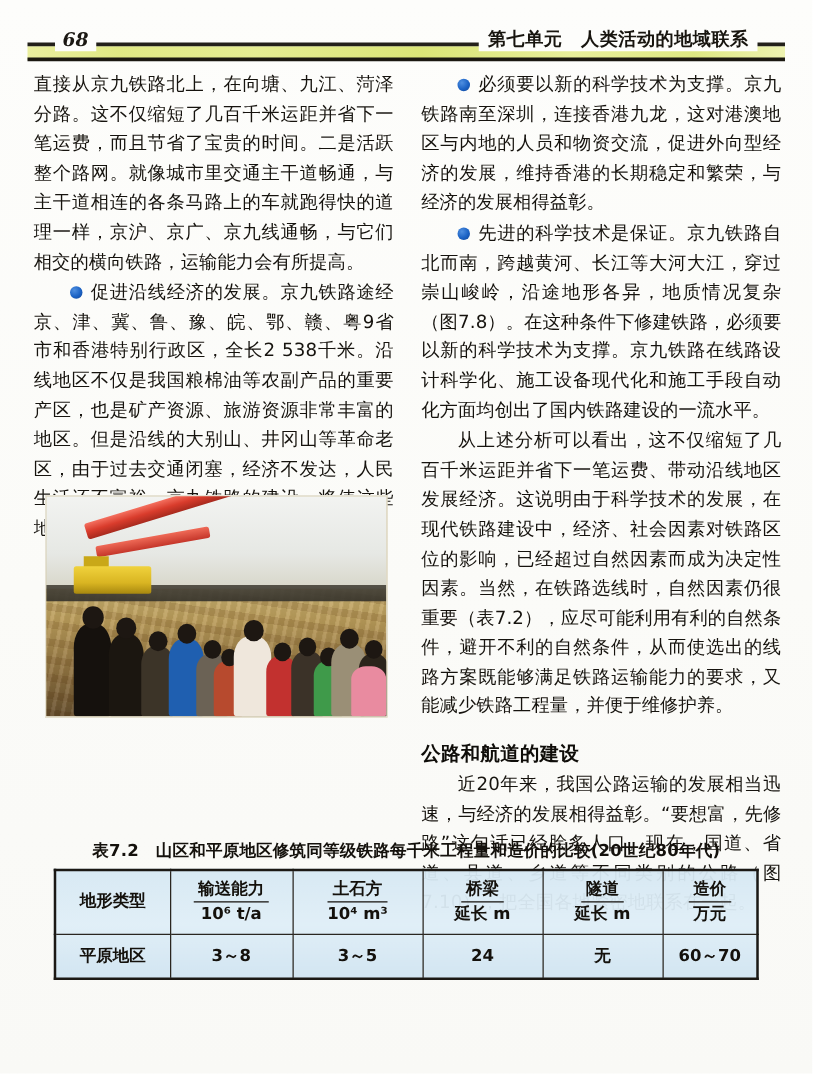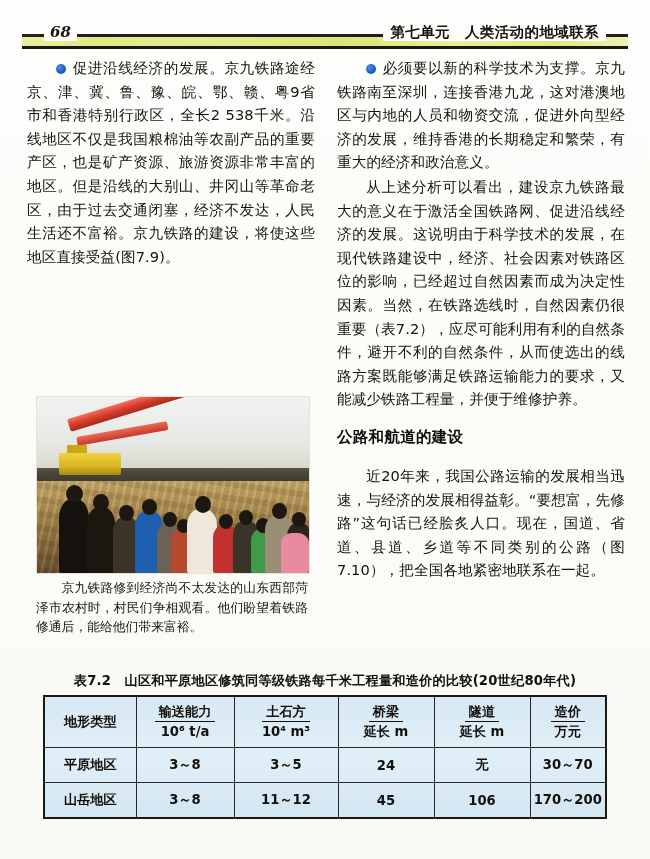--- a/index.html
+++ b/index.html
@@ -203,21 +203,21 @@
     text-align: justify;
     text-justify: inter-ideograph;
     color: #1a1712;
   }
 
   
   .section-heading {
     font-size: 15.5px;
     font-weight: bold;
     color: #0f0d09;
-    margin: 16px 0 16px 0;
+    margin: 16px 0 2px 0;
     letter-spacing: .3px;
   }
 
   
   .table-wrap {
     position: absolute;
     left: 33px;
     top: 672px;
     width: 584px;
   }
@@ -271,20 +271,21 @@
   <div class="header">
     <div class="header-band"></div>
     <div class="header-rule"></div>
     <div class="header-rule-dark"></div>
     <div class="page-number">68</div>
     <div class="unit-title">第七单元　人类活动的地域联系</div>
   </div>
 
   <div class="col col-left">
 
+    <p class="para">直接从京九铁路北上，在向塘、九江、菏泽分路。这不仅缩短了几百千米运距并省下一笔运费，而且节省了宝贵的时间。二是活跃整个路网。就像城市里交通主干道畅通，与主干道相连的各条马路上的车就跑得快的道理一样，京沪、京广、京九线通畅，与它们相交的横向铁路，运输能力会有所提高。</p>
 
     <p class="para indent"><span class="bullet-dot"></span><span>促进沿线经济的发展。</span><span>京九铁路途经京、津、冀、鲁、豫、皖、鄂、赣、粤9省市和香港特别行政区，全长2 538千米。沿线地区不仅是我国粮棉油等农副产品的重要产区，也是矿产资源、旅游资源非常丰富的地区。但是沿线的大别山、井冈山等革命老区，由于过去交通闭塞，经济不发达，人民生活还不富裕。京九铁路的建设，将使这些地区直接受益(图7.9)。</span></p>
   </div>
 
   <div class="figure">
     <div class="photo">
       <div class="sky"></div>
       <div class="ground"></div>
       <div class="ground-tex"></div>
       <div class="embank"></div>
@@ -313,29 +314,29 @@
         <span class="phead" style="left:202px;bottom:48px;width:14px;height:15px;"></span>
         <span class="p" style="left:214px;width:24px;height:44px;background:#3f9a4a;"></span>
         <span class="phead" style="left:219px;bottom:40px;width:14px;height:15px;"></span>
         <span class="p" style="left:228px;width:28px;height:58px;background:#9a8f76;"></span>
         <span class="phead" style="left:235px;bottom:54px;width:15px;height:16px;"></span>
         <span class="p" style="left:250px;width:24px;height:50px;background:#2b241b;"></span>
         <span class="phead" style="left:255px;bottom:46px;width:14px;height:15px;"></span>
         <span class="p" style="left:244px;width:28px;height:40px;background:#e98ba0;"></span>
       </div>
     </div>
-    <div class="fig-note">京九铁路修到经济尚不太发达的山东西部菏泽市农村时，村民们争相观看。他们盼望着铁路修通后，能给他们带来富裕。</div>
   </div>
 
   <div class="col col-right">
 
-    <p class="para indent"><span class="bullet-dot"></span><span>必须要以新的科学技术为支撑。</span><span>京九铁路南至深圳，连接香港九龙，这对港澳地区与内地的人员和物资交流，促进外向型经济的发展，维持香港的长期稳定和繁荣，有重大的经济和政治意义。</span></p>
-
-
-    <p class="para indent">从上述分析可以看出，建设京九铁路最大的意义在于激活全国铁路网、促进沿线经济的发展。这说明由于科学技术的发展，在现代铁路建设中，经济、社会因素对铁路区位的影响，已经超过自然因素而成为决定性因素。当然，在铁路选线时，自然因素仍很重要（表7.2），应尽可能利用有利的自然条件，避开不利的自然条件，从而使选出的线路方案既能够满足铁路运输能力的要求，又能减少铁路工程量，并便于维修护养。</p>
+    <p class="para indent"><span class="bullet-dot"></span><span>必须要以新的科学技术为支撑。</span><span>京九铁路南至深圳，连接香港九龙，这对港澳地区与内地的人员和物资交流，促进外向型经济的发展，维持香港的长期稳定和繁荣，与经济的发展相得益彰。</span></p>
+
+    <p class="para indent"><span class="bullet-dot"></span><span>先进的科学技术是保证。</span><span>京九铁路自北而南，跨越黄河、长江等大河大江，穿过崇山峻岭，沿途地形各异，地质情况复杂（图7.8）。在这种条件下修建铁路，必须要以新的科学技术为支撑。京九铁路在线路设计科学化、施工设备现代化和施工手段自动化方面均创出了国内铁路建设的一流水平。</span></p>
+
+    <p class="para indent">从上述分析可以看出，这不仅缩短了几百千米运距并省下一笔运费、带动沿线地区发展经济。这说明由于科学技术的发展，在现代铁路建设中，经济、社会因素对铁路区位的影响，已经超过自然因素而成为决定性因素。当然，在铁路选线时，自然因素仍很重要（表7.2），应尽可能利用有利的自然条件，避开不利的自然条件，从而使选出的线路方案既能够满足铁路运输能力的要求，又能减少铁路工程量，并便于维修护养。</p>
 
     <h2 class="section-heading">公路和航道的建设</h2>
 
     <p class="para indent">近20年来，我国公路运输的发展相当迅速，与经济的发展相得益彰。“要想富，先修路”这句话已经脍炙人口。现在，国道、省道、县道、乡道等不同类别的公路（图7.10），把全国各地紧密地联系在一起。</p>
   </div>
 
   <div class="table-wrap">
     <div class="table-title">表7.2　山区和平原地区修筑同等级铁路每千米工程量和造价的比较(20世纪80年代)</div>
     <table class="data">
       <colgroup>
@@ -385,27 +386,19 @@
           </th>
         </tr>
       </thead>
       <tbody>
         <tr>
           <td>平原地区</td>
           <td>3～8</td>
           <td>3～5</td>
           <td>24</td>
           <td>无</td>
-          <td>30～70</td>
-        </tr>
-        <tr>
-          <td>山岳地区</td>
-          <td>3～8</td>
-          <td>11～12</td>
-          <td>45</td>
-          <td>106</td>
-          <td>170～200</td>
+          <td>60～70</td>
         </tr>
       </tbody>
     </table>
   </div>
 
 </div>
 
 </body></html>

